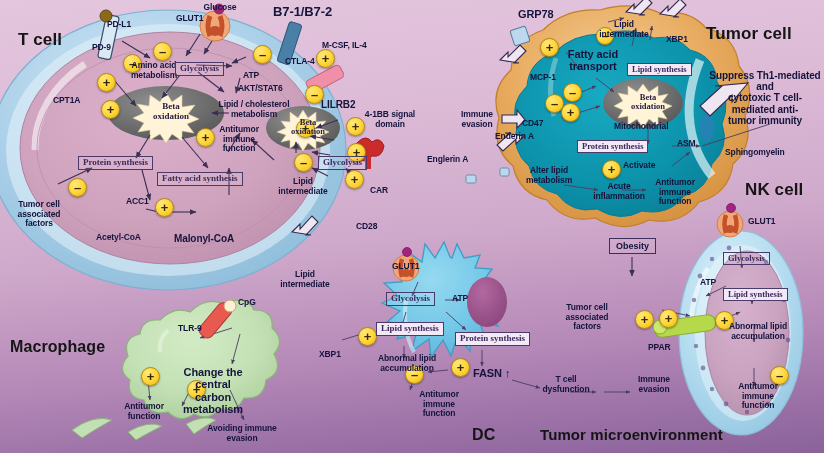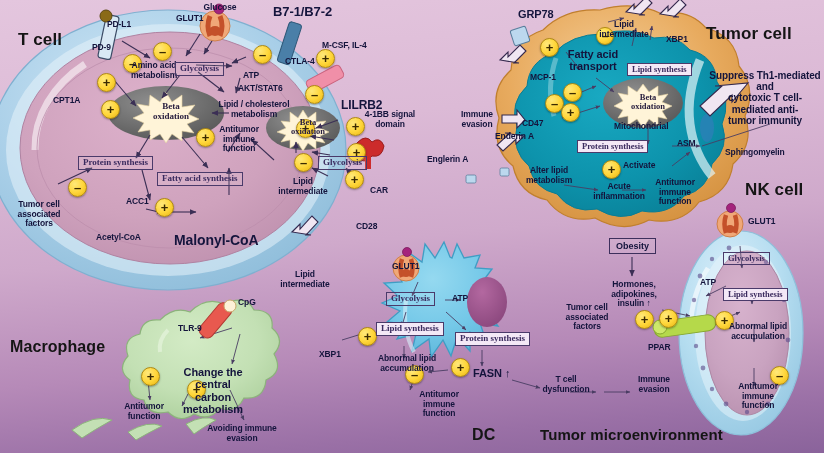--- a/index.html
+++ b/index.html
@@ -336,39 +336,39 @@
   <div class="big" style="position:absolute;left:540px;top:426px;font-size:15px">Tumor microenvironment</div>
   <div class="big" style="position:absolute;left:10px;top:338px;font-size:16px">Macrophage</div>
 
   <div class="lbl c" style="left:190px;top:3px;width:60px;font-size:8.5px">Glucose</div>
   <div class="lbl" style="left:176px;top:14px;font-size:8.5px">GLUT1</div>
   <div class="lbl" style="left:107px;top:20px;font-size:8.5px">PD-L1</div>
   <div class="lbl" style="left:92px;top:43px;font-size:8.5px">PD-9</div>
   <div class="lbl" style="left:273px;top:5px;font-size:13px">B7-1/B7-2</div>
   <div class="lbl" style="left:285px;top:57px;font-size:8.5px">CTLA-4</div>
   <div class="lbl" style="left:322px;top:41px;font-size:8.5px">M-CSF, IL-4</div>
-  <div class="lbl" style="left:341px;top:99px;font-size:12px">LILRB2</div>
+  <div class="lbl" style="left:321px;top:99px;font-size:10px">LILRB2</div>
   <div class="lbl c prewrap" style="left:358px;top:110px;width:64px;font-size:8.5px;white-space:pre-line"><span>4-1BB signal
 domain</span></div>
   <div class="lbl" style="left:370px;top:186px;font-size:8.5px">CAR</div>
   <div class="lbl" style="left:356px;top:222px;font-size:8.5px">CD28</div>
 
   <div class="lbl c" style="left:112px;top:61px;width:84px;font-size:8.5px;white-space:pre-line"><span>Amino acid
 metabolism</span></div>
   <div class="lbl" style="left:53px;top:96px;font-size:8.5px">CPT1A</div>
   <div class="lbl" style="left:243px;top:71px;font-size:8.5px">ATP</div>
   <div class="lbl" style="left:238px;top:84px;font-size:8.5px">AKT/STAT6</div>
   <div class="lbl c" style="left:206px;top:100px;width:96px;font-size:8.5px;white-space:pre-line"><span>Lipid / cholesterol
 metabolism</span></div>
   <div class="lbl c" style="left:209px;top:125px;width:60px;font-size:8.5px;white-space:pre-line"><span>Antitumor
 immune
 function</span></div>
   <div class="lbl" style="left:126px;top:197px;font-size:8.5px">ACC1</div>
   <div class="lbl" style="left:96px;top:233px;font-size:8.5px">Acetyl-CoA</div>
-  <div class="lbl" style="left:174px;top:233px;font-size:14px">Malonyl-CoA</div>
+  <div class="lbl" style="left:174px;top:233px;font-size:10px">Malonyl-CoA</div>
   <div class="lbl c" style="left:270px;top:177px;width:66px;font-size:8.5px;white-space:pre-line"><span>Lipid
 intermediate</span></div>
   <div class="lbl c" style="left:272px;top:270px;width:66px;font-size:8.5px;white-space:pre-line"><span>Lipid
 intermediate</span></div>
   <div class="lbl c" style="left:8px;top:200px;width:62px;font-size:8.5px;white-space:pre-line"><span>Tumor cell
 associated
 factors</span></div>
 
   <div class="boxlbl" style="left:175px;top:62px;font-size:9px">Glycolysis</div>
   <div class="boxlbl nb" style="left:138px;top:101px;width:58px;font-size:9px;color:#2a2040;white-space:pre-line"><span>Beta
@@ -446,17 +446,14 @@
   <div class="lbl" style="left:238px;top:298px;font-size:8.5px">CpG</div>
   <div class="lbl c" style="left:178px;top:366px;width:70px;font-size:11px;white-space:pre-line"><span>Change the
 central carbon
 metabolism</span></div>
   <div class="lbl c" style="left:113px;top:402px;width:62px;font-size:8.5px;white-space:pre-line"><span>Antitumor
 function</span></div>
   <div class="lbl c" style="left:200px;top:424px;width:84px;font-size:8.5px;white-space:pre-line"><span>Avoiding immune
 evasion</span></div>
 
   <div class="plain-box" style="left:609px;top:238px;font-size:9px">Obesity</div>
-  <div class="lbl c" style="left:600px;top:280px;width:68px;font-size:8.5px;white-space:pre-line"><span>Hormones,
-adipokines,
-insulin ↑</span></div>
 
 </div>
 
 </body></html>

